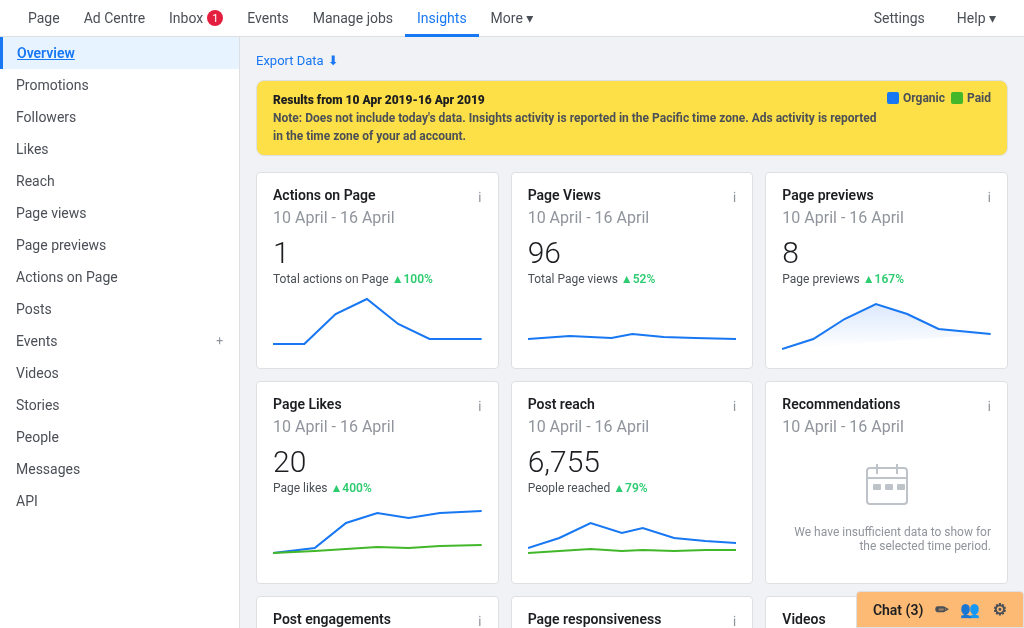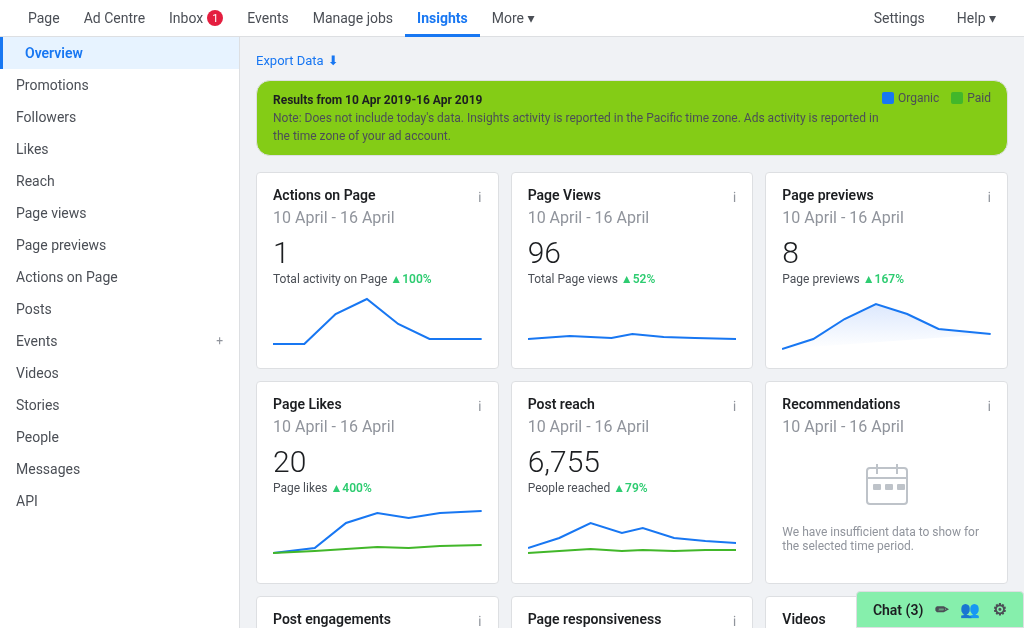--- a/index.html
+++ b/index.html
@@ -20,21 +20,21 @@
       padding: 12px 12px;
       height: 37px;
       display: flex;
       align-items: center;
       font-size: 14px;
       color: #4b4f56;
       cursor: pointer;
       position: relative;
       white-space: nowrap;
     }
-    .nav-item.active { color: #1877f2; font-weight: 700; }
+    .nav-item.active { color: #1877f2; font-weight: 400; }
     .nav-item.active::after {
       content: '';
       position: absolute;
       bottom: 0;
       left: 0;
       right: 0;
       height: 3px;
       background: #1877f2;
     }
     .nav-badge {
@@ -76,21 +76,21 @@
       font-size: 14px;
       color: #4b4f56;
       position: relative;
     }
     .sidebar-item.active {
       color: #1877f2;
       font-weight: 600;
       background: #e7f3ff;
       border-left: 3px solid #1877f2;
     }
-    .sidebar-item.active { padding-left: 22px; }
+    .sidebar-item.active { padding-left: 14px; text-decoration: underline; }
     .sidebar-icon {
       margin-left: auto;
       color: #90949c;
       font-size: 12px;
     }
 
     
     .main { flex: 1; overflow-y: auto; padding: 16px; }
 
     
@@ -110,32 +110,33 @@
       font-size: 13px;
       color: #1877f2;
       cursor: pointer;
       display: flex;
       align-items: flex-end;
       gap: 4px;
     }
 
     
     .info-banner {
-      background: #84cc16;
+      background: #fde047;
       border: 1px solid #dddfe2;
-      border-radius: 14px;
+      border-radius: 8px;
       padding: 10px 16px;
       margin-bottom: 16px;
       display: flex;
       align-items: flex-start;
       justify-content: space-between;
+      font-weight: bold;
     }
     .info-banner-text { font-size: 12px; color: #4b4f56; max-width: 700px; line-height: 1.5; }
     .info-banner-text strong { color: #1c1e21; }
-    .legend { display: flex; align-items: center; gap: 12px; font-size: 12px; color: #4b4f56; flex-shrink: 0; }
+    .legend { display: flex; align-items: center; gap: 6px; font-size: 12px; color: #4b4f56; flex-shrink: 0; }
     .legend-item { display: flex; align-items: center; gap: 4px; }
     .legend-dot { width: 12px; height: 12px; border-radius: 2px; }
 
     
     .cards-grid {
       display: grid;
       grid-template-columns: repeat(3, 1fr);
       gap: 12px;
     }
     .card {
@@ -172,34 +173,34 @@
 
     
     .no-data {
       display: flex;
       flex-direction: column;
       align-items: center;
       justify-content: center;
       padding: 16px 0;
       color: #90949c;
       font-size: 12px;
-      text-align: left;
+      text-align: right;
       gap: 8px;
     }
     .calendar-icon {
       font-size: 36px;
       color: #bec3c9;
     }
 
     
     .bottom-bar {
       position: fixed;
       bottom: 0;
       right: 0;
-      background: #86efac;
+      background: #fdba74;
       border: 1px solid #dddfe2;
       border-radius: 4px 4px 0 0;
       display: flex;
       align-items: center;
       padding: 8px 16px;
       gap: 12px;
       font-size: 14px;
       font-weight: 600;
       cursor: pointer;
       z-index: 100;
@@ -307,21 +308,21 @@
     <div class="cards-grid">
 
       <div class="card">
         <div class="card-header">
           <span class="card-title">Actions on Page</span>
           <span class="card-info-icon">ℹ</span>
         </div>
         <div class="card-date">10 April - 16 April</div>
         <div class="card-value">1</div>
         <div class="card-subtitle">
-          <span>Total activity on Page</span>
+          <span>Total actions on Page</span>
           <span class="card-change-up">▲100%</span>
         </div>
         <div class="chart-area">
           <svg class="sparkline" viewBox="0 0 200 60" preserveAspectRatio="none">
             <defs>
                 <linearGradient id="bg1" x1="0" y1="0" x2="0" y2="1">
                   <stop offset="0%" stop-color="#e8f0fe"></stop>
                   <stop offset="100%" stop-color="#fff"></stop>
                 </linearGradient>
               </defs>

